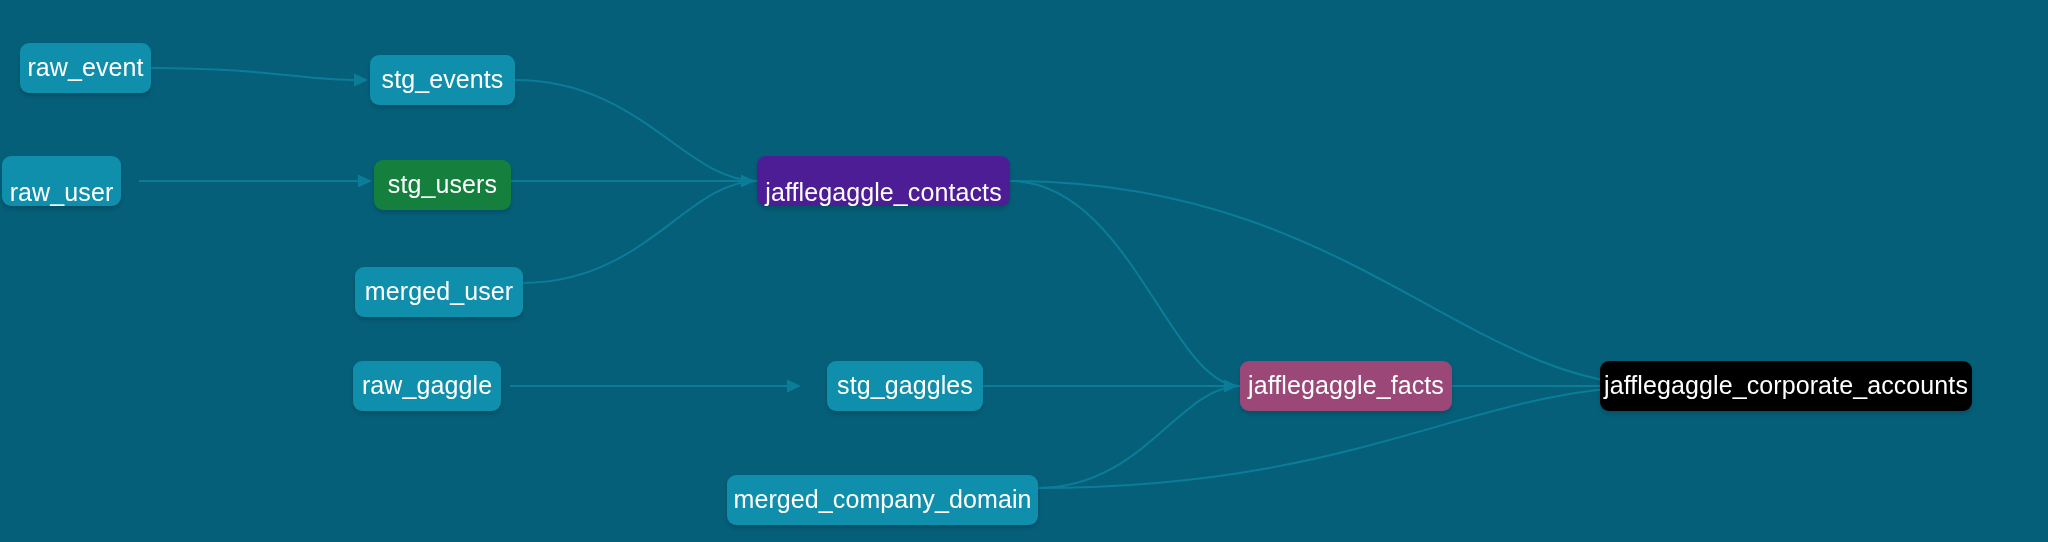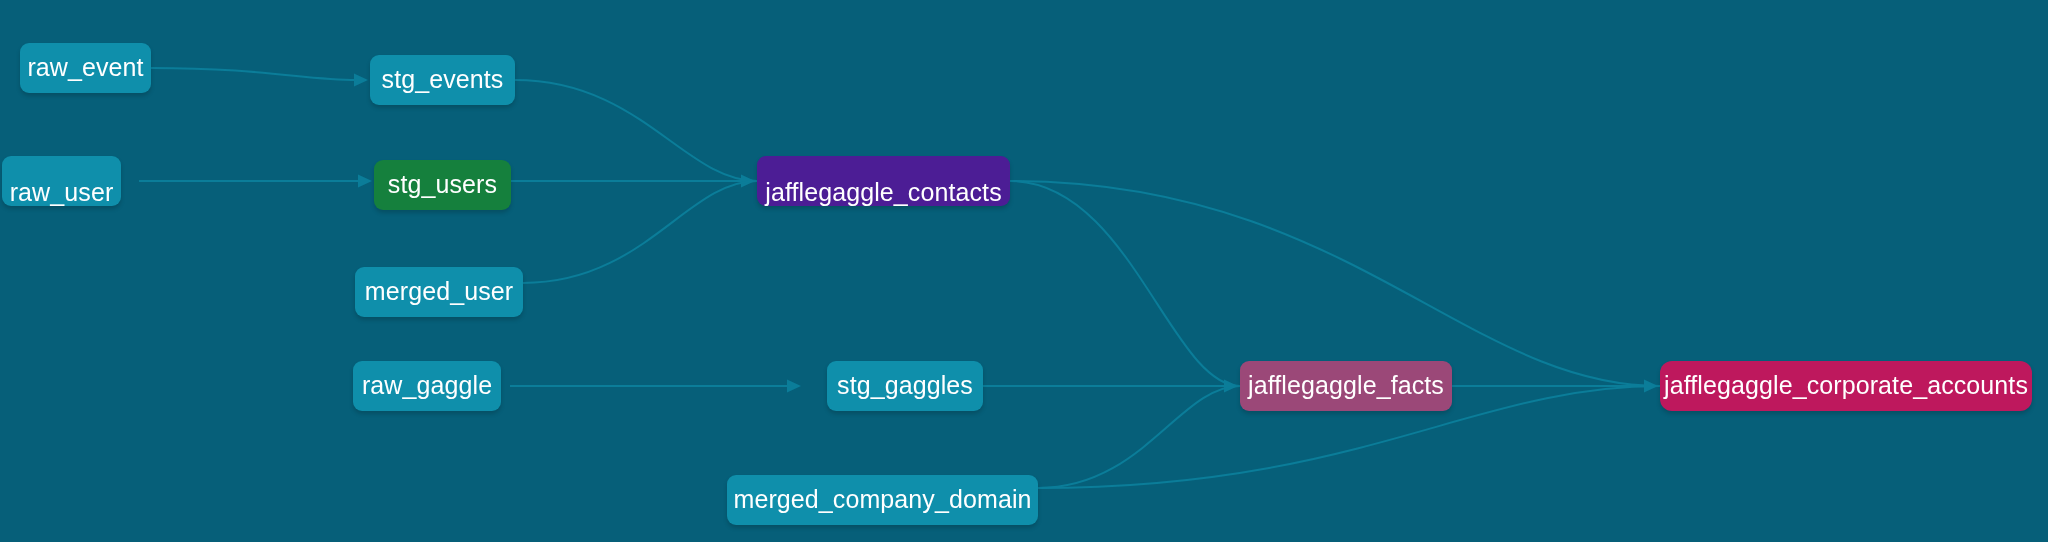--- a/index.html
+++ b/index.html
@@ -94,17 +94,17 @@
       </div>
       <div class="dag-node" style="left: 727px; top: 463px; width: 311px; background: rgb(15, 143, 171); margin-top: 12px;">
         <span class="node-label">merged_company_domain</span>
       </div>
       <div class="dag-node" style="left: 757px; top: 156px; width: 253px; background: #4c1d95; align-items: flex-end;">
         <span class="node-label">jafflegaggle_contacts</span>
       </div>
       <div class="dag-node" style="left: 1240px; top: 361px; width: 212px; background: rgb(155, 72, 120);">
         <span class="node-label">jafflegaggle_facts</span>
       </div>
-      <div class="dag-node" style="left: 1660px; top: 361px; width: 372px; background: #be185d; border-radius: 12px;">
+      <div class="dag-node" style="left: 1600px; top: 361px; width: 372px; background: #000000;">
         <span class="node-label">jafflegaggle_corporate_accounts</span>
       </div>
     </div>
 </div>
 
 </body></html>

